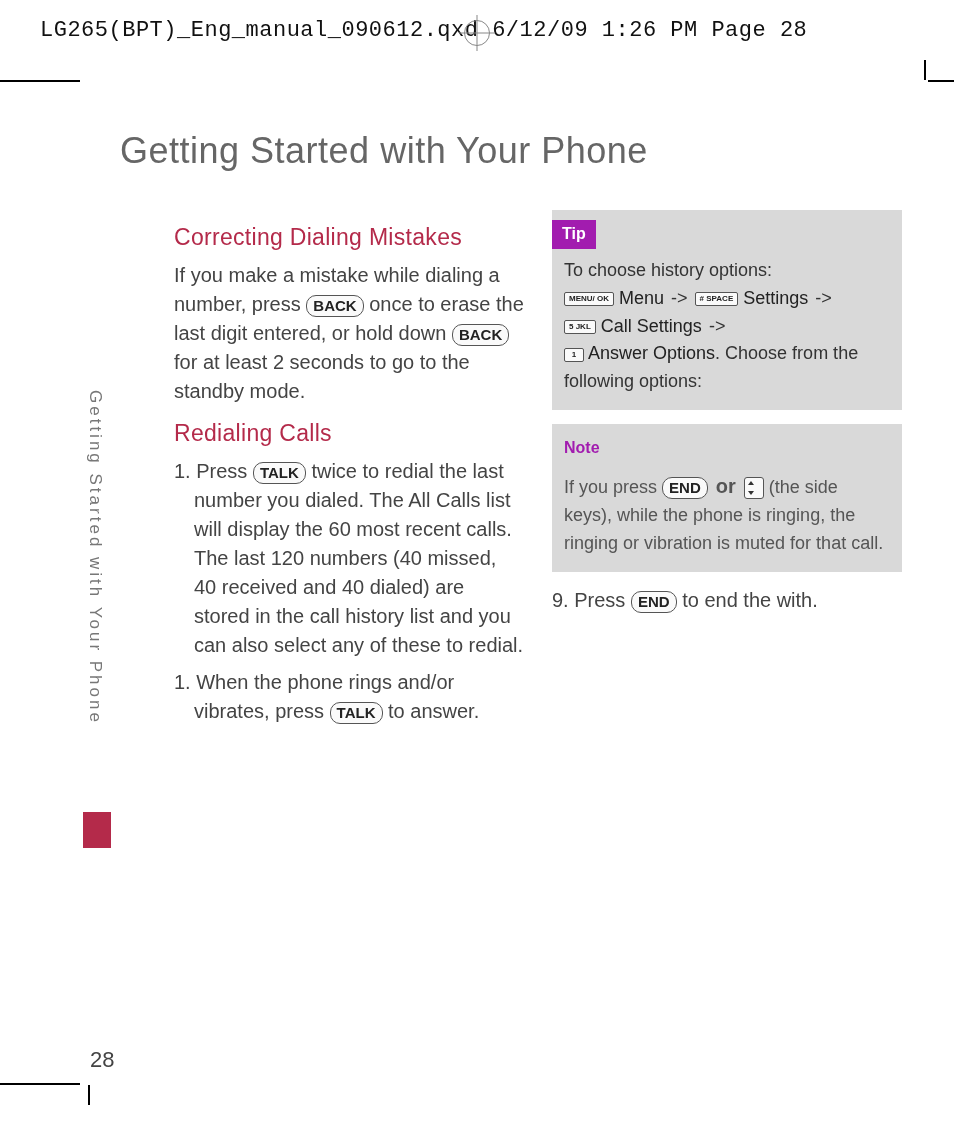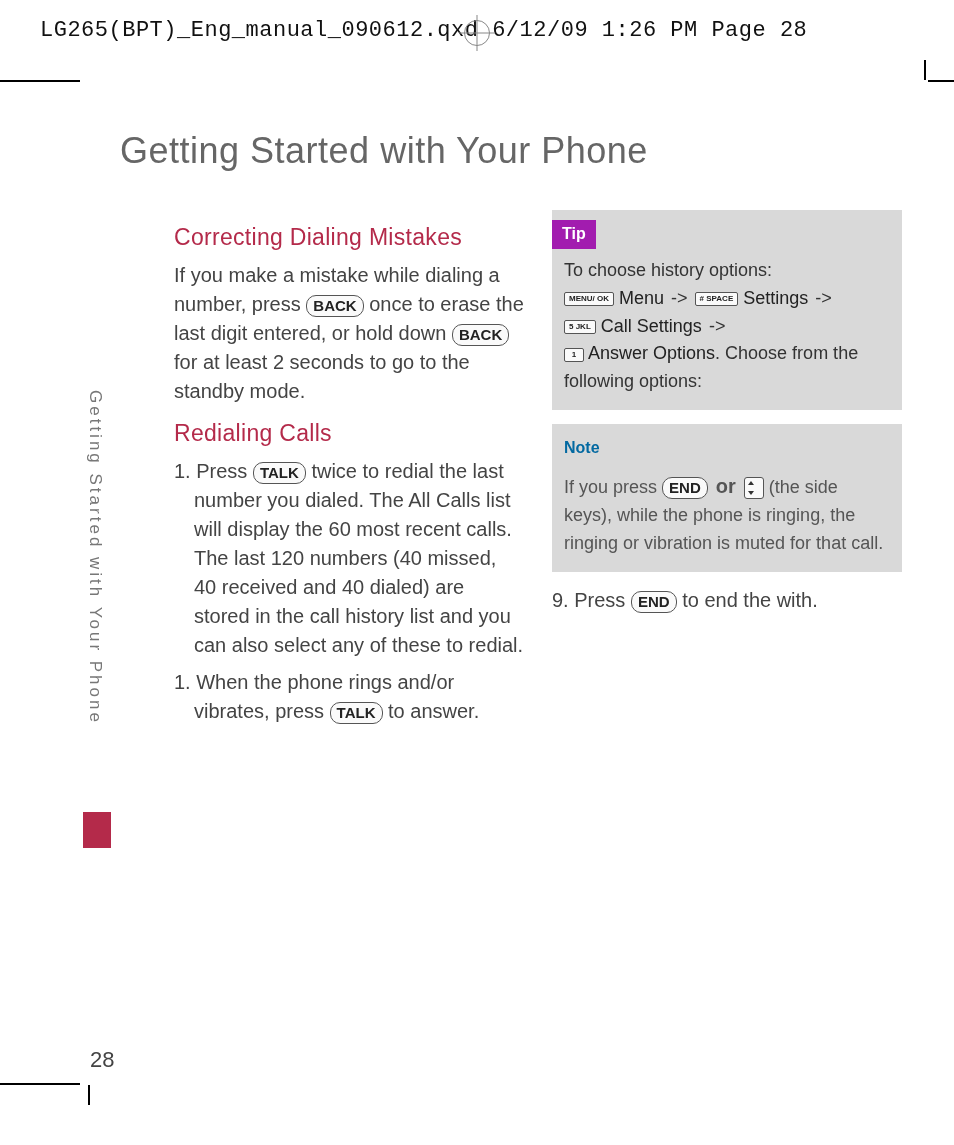--- a/index.html
+++ b/index.html
@@ -151,21 +151,21 @@
     display: inline-block;
     background: #a21caf;
     color: #fff;
     font-weight: bold;
     padding: 2px 10px;
     font-size: 16px;
     margin: -10px 0 8px -12px;
   }
   .box.note .box-title {
     background: transparent;
-    color: #0369a1;
+    color: #a21caf;
     padding-left: 2px;
     margin-left: -2px;
   }
   .box.note { color: #555; }
   .bold { font-weight: normal; color: #222; }
   .arrow { margin: 0 2px; }
   .page-number {
     position: absolute;
     bottom: -8px;
     left: 0;

